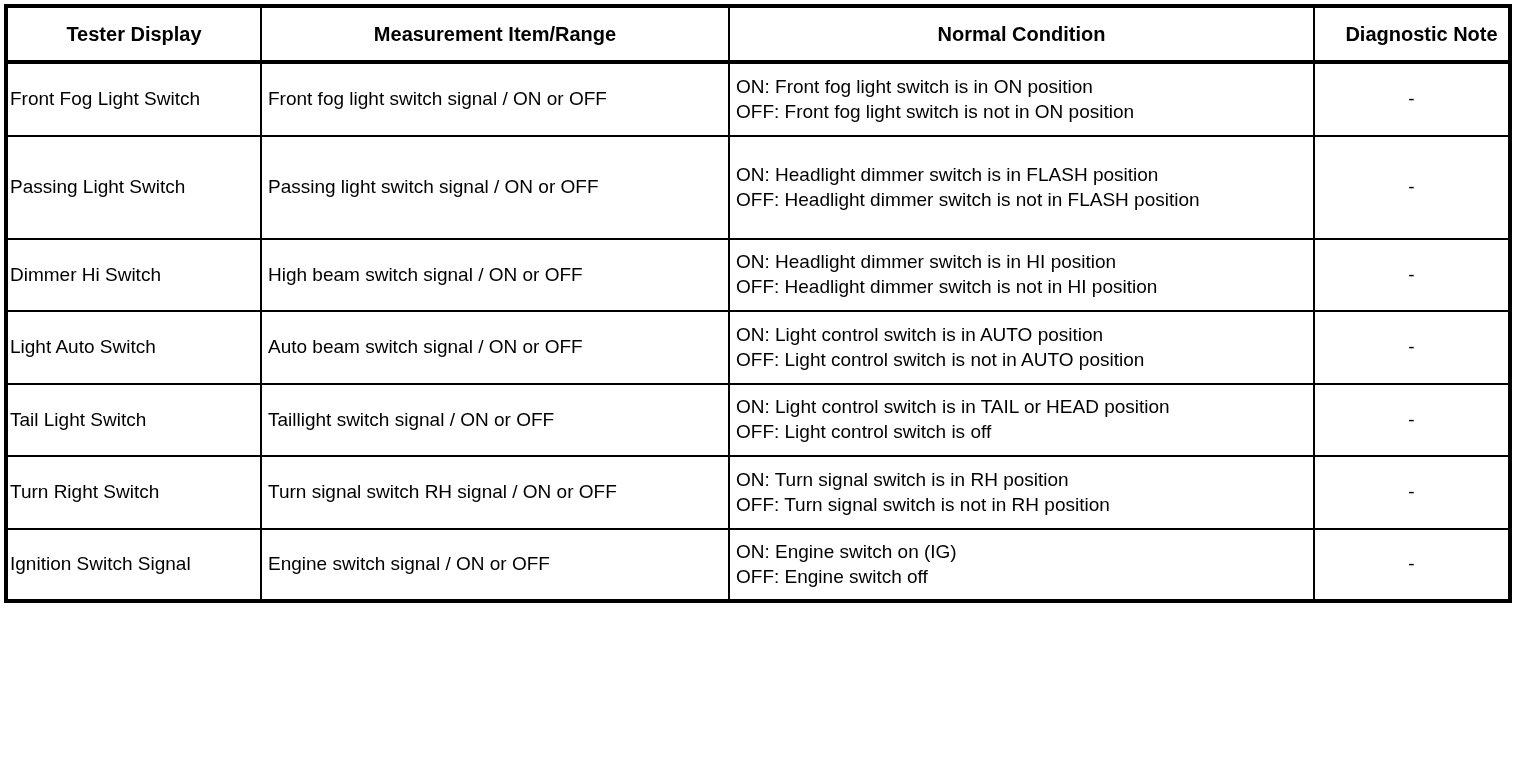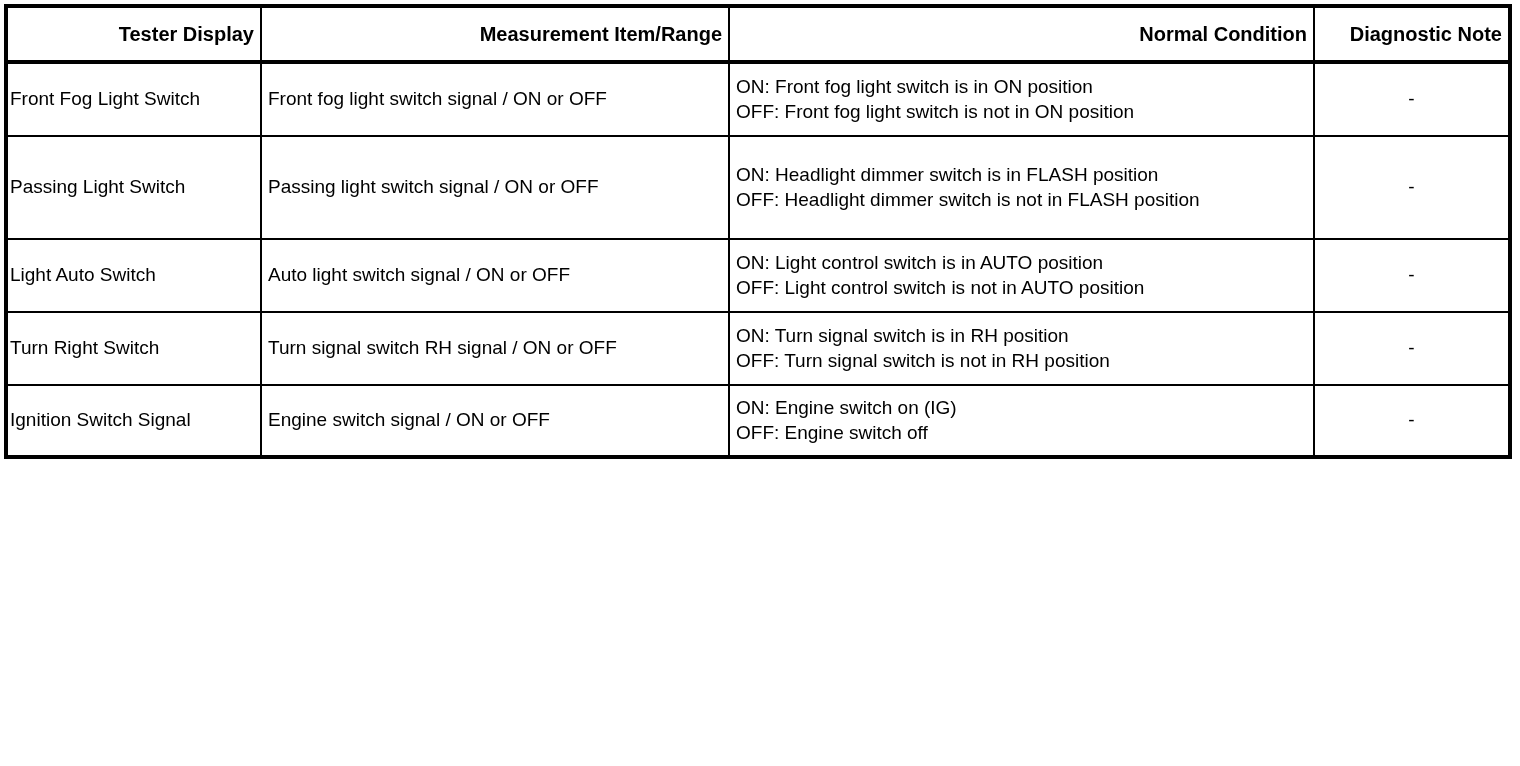--- a/index.html
+++ b/index.html
@@ -35,21 +35,21 @@
   table.diag-table col.c-tester   { width: 255px; }
   table.diag-table col.c-measure  { width: 468px; }
   table.diag-table col.c-normal   { width: 585px; }
   table.diag-table col.c-note     { width: 196px; }
 
   thead th {
     border-right: 2px solid #000;
     border-bottom: 4px solid #000;
     font-weight: bold;
     font-size: 20px;
-    text-align: right;
+    text-align: center;
     vertical-align: middle;
     padding: 8px 6px;
     height: 56px;
     box-sizing: border-box;
     line-height: 1.15;
   }
   thead th:last-child { border-right: none; padding-left: 26px; }
 
   tbody td {
     border-right: 2px solid #000;
@@ -117,25 +117,39 @@
 OFF: Front fog light switch is not in ON position</td>
         <td class="cell-note">-</td>
       </tr>
       <tr class="r1">
         <td class="cell-tester">Passing Light Switch</td>
         <td class="cell-measure">Passing light switch signal / ON or OFF</td>
         <td class="cell-normal">ON: Headlight dimmer switch is in FLASH position
 OFF: Headlight dimmer switch is not in FLASH position</td>
         <td class="cell-note">-</td>
       </tr>
+      <tr class="r2">
+        <td class="cell-tester">Dimmer Hi Switch</td>
+        <td class="cell-measure">High beam switch signal / ON or OFF</td>
+        <td class="cell-normal">ON: Headlight dimmer switch is in HI position
+OFF: Headlight dimmer switch is not in HI position</td>
+        <td class="cell-note">-</td>
+      </tr>
       <tr class="r3">
         <td class="cell-tester">Light Auto Switch</td>
-        <td class="cell-measure">Auto light switch signal / ON or OFF</td>
+        <td class="cell-measure">Auto beam switch signal / ON or OFF</td>
         <td class="cell-normal">ON: Light control switch is in AUTO position
 OFF: Light control switch is not in AUTO position</td>
+        <td class="cell-note">-</td>
+      </tr>
+      <tr class="r5">
+        <td class="cell-tester">Tail Light Switch</td>
+        <td class="cell-measure">Taillight switch signal / ON or OFF</td>
+        <td class="cell-normal">ON: Light control switch is in TAIL or HEAD position
+OFF: Light control switch is off</td>
         <td class="cell-note">-</td>
       </tr>
       <tr class="r7">
         <td class="cell-tester">Turn Right Switch</td>
         <td class="cell-measure">Turn signal switch RH signal / ON or OFF</td>
         <td class="cell-normal">ON: Turn signal switch is in RH position
 OFF: Turn signal switch is not in RH position</td>
         <td class="cell-note">-</td>
       </tr>
       <tr class="r8">

